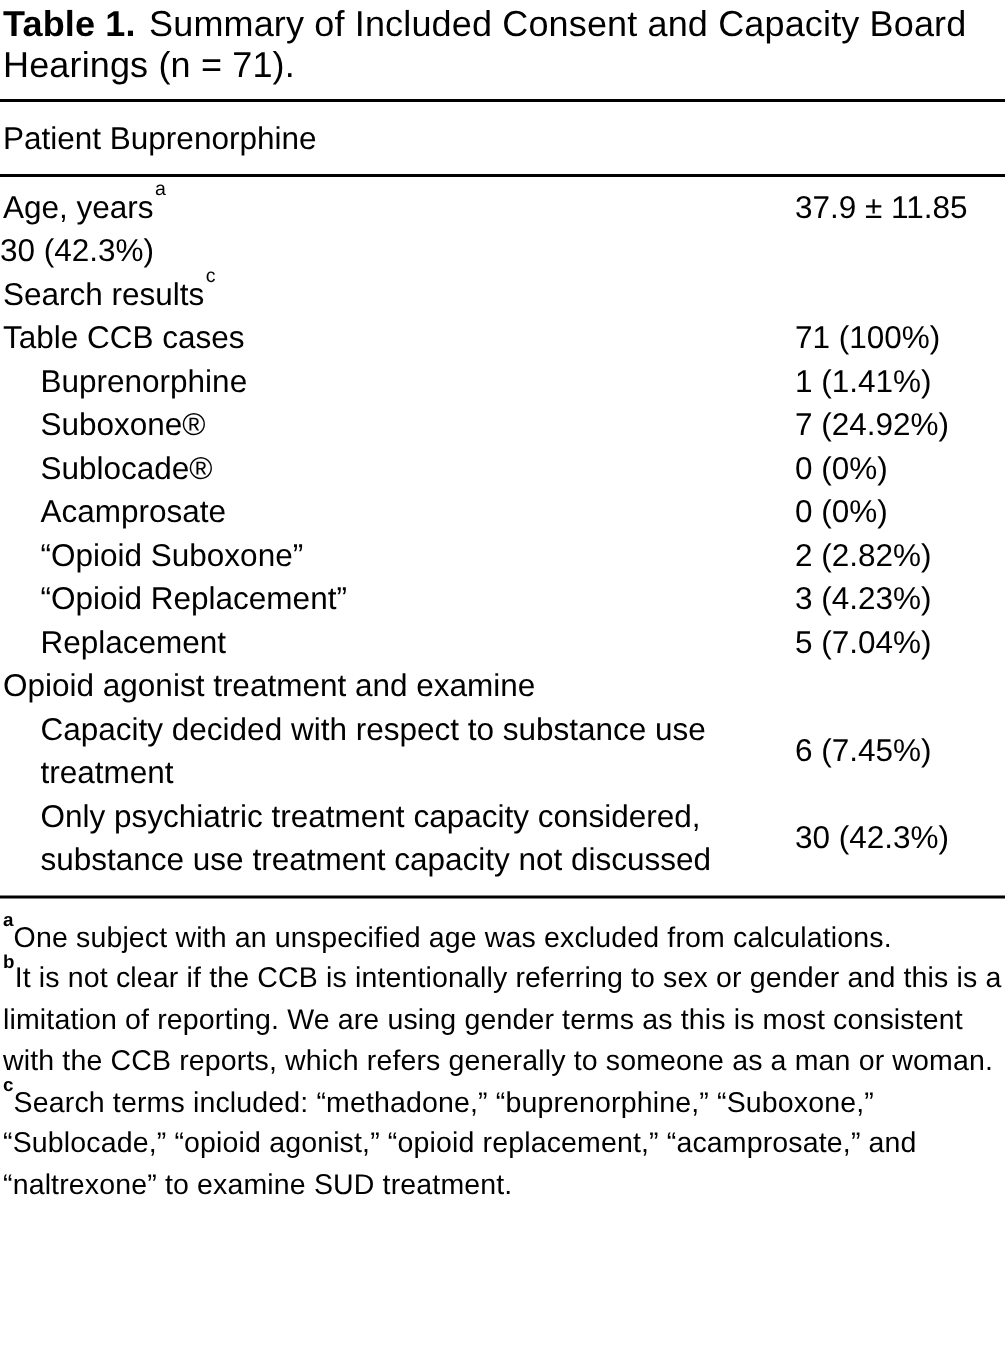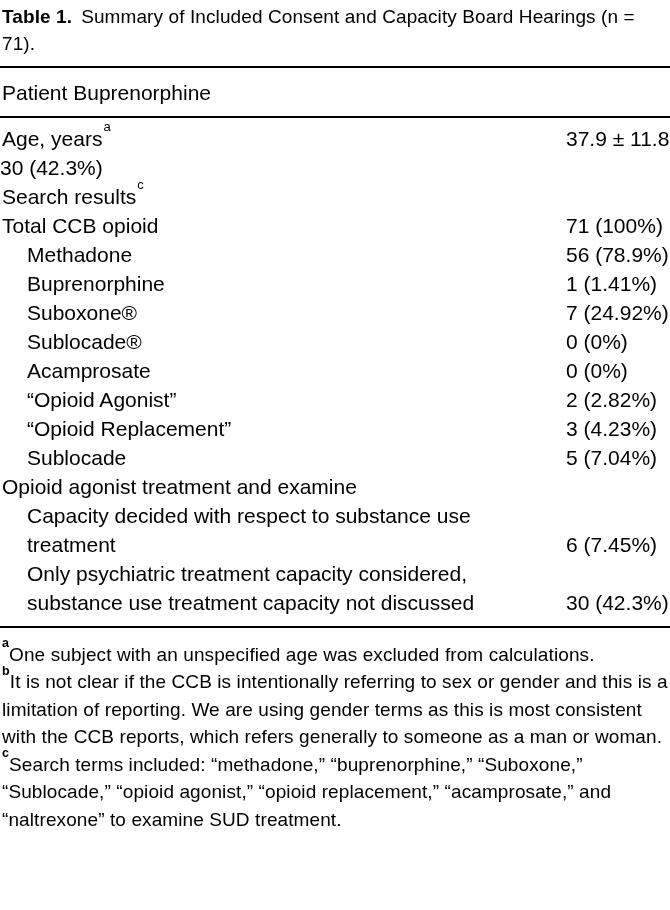--- a/index.html
+++ b/index.html
@@ -11,21 +11,21 @@
     position: relative;
     width: 670px;
     height: 910px;
     box-sizing: border-box;
     background: #ffffff;
     color: #000000;
     font-family: "Liberation Sans", sans-serif;
     overflow: hidden;
   }
   .title {
-    font-size: 19px;
+    font-size: 24px;
     line-height: 27px;
     padding: 3px 6px 0 2px;
     letter-spacing: 0.1px;
   }
   .title .tnum {
     font-weight: bold;
     margin-right: 9px;
   }
   .rule {
     width: 100%;
@@ -37,24 +37,23 @@
   .section-header {
     font-size: 21px;
     line-height: 21px;
     padding: 14px 0 13px 2px;
   }
   .tbody {
     padding: 6px 0 9px 0;
   }
   .row {
     display: flex;
-    align-items: flex-end;
+    align-items: center;
     font-size: 21px;
     line-height: 29px;
-    gap: 36px;
   }
   .row .label {
     box-sizing: border-box;
     flex: 0 0 530px;
     width: 530px;
     padding-left: 2px;
     padding-right: 10px;
   }
   .row.indent .label {
     padding-left: 27px;
@@ -108,53 +107,49 @@
         <span class="value">37.9 ± 11.85</span>
       </div>
       <div class="row">
         <span class="value">30 (42.3%)</span>
       </div>
       <div class="row">
         <span class="label">Search results<sup class="rowsup">c</sup></span>
         <span class="value"></span>
       </div>
       <div class="row">
-        <span class="label">Total CCB opioid</span>
+        <span class="label">Table CCB cases</span>
         <span class="value">71 (100%)</span>
-      </div>
-      <div class="row indent">
-        <span class="label">Methadone</span>
-        <span class="value">56 (78.9%)</span>
       </div>
       <div class="row indent">
         <span class="label">Buprenorphine</span>
         <span class="value">1 (1.41%)</span>
       </div>
       <div class="row indent">
         <span class="label">Suboxone®</span>
         <span class="value">7 (24.92%)</span>
       </div>
       <div class="row indent">
         <span class="label">Sublocade®</span>
         <span class="value">0 (0%)</span>
       </div>
       <div class="row indent">
         <span class="label">Acamprosate</span>
         <span class="value">0 (0%)</span>
       </div>
       <div class="row indent">
-        <span class="label">“Opioid Agonist”</span>
+        <span class="label">“Opioid Suboxone”</span>
         <span class="value">2 (2.82%)</span>
       </div>
       <div class="row indent">
         <span class="label">“Opioid Replacement”</span>
         <span class="value">3 (4.23%)</span>
       </div>
       <div class="row indent">
-        <span class="label">Sublocade</span>
+        <span class="label">Replacement</span>
         <span class="value">5 (7.04%)</span>
       </div>
       <div class="row">
         <span class="label">Opioid agonist treatment and examine</span>
         <span class="value"></span>
       </div>
       <div class="row indent">
         <span class="label">Capacity decided with respect to substance use treatment</span>
         <span class="value">6 (7.45%)</span>
       </div>

